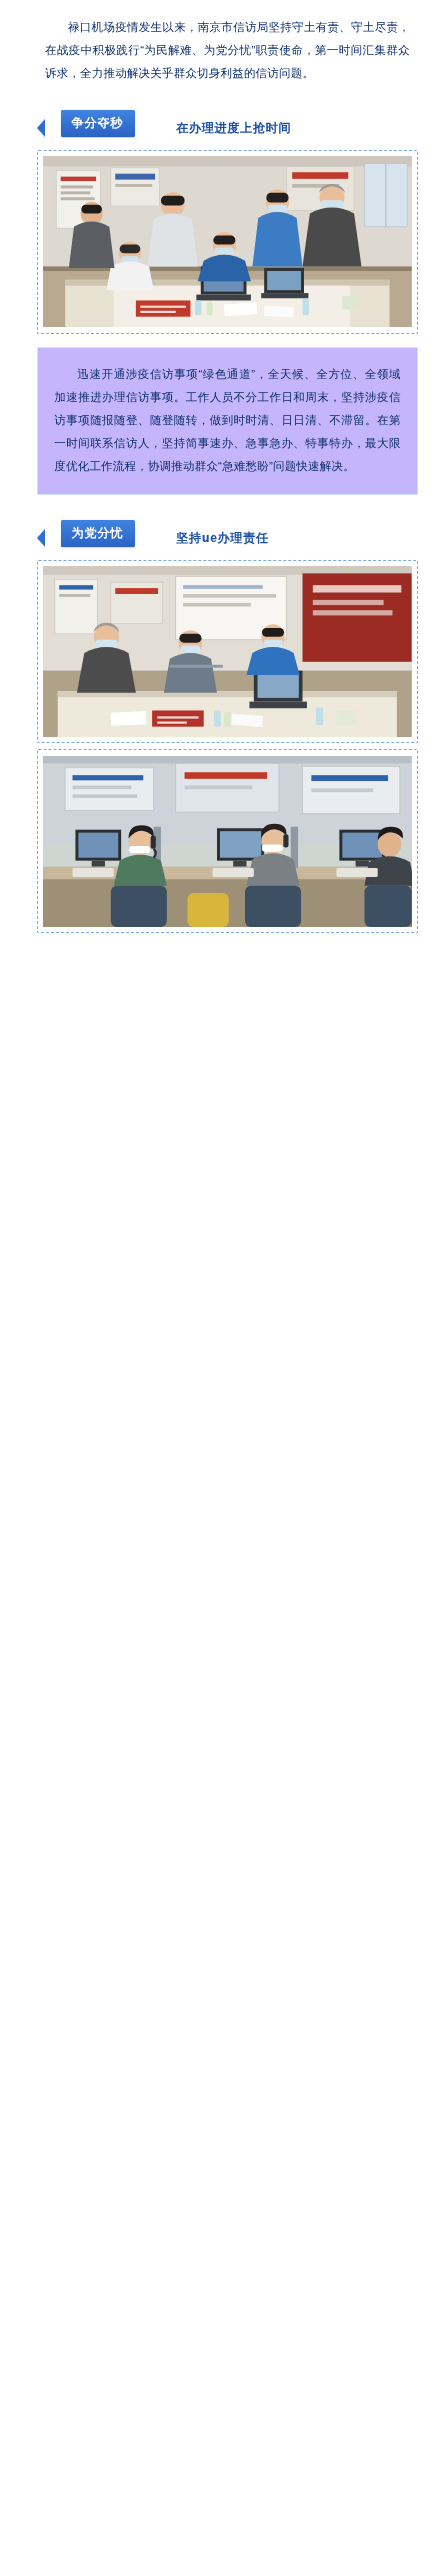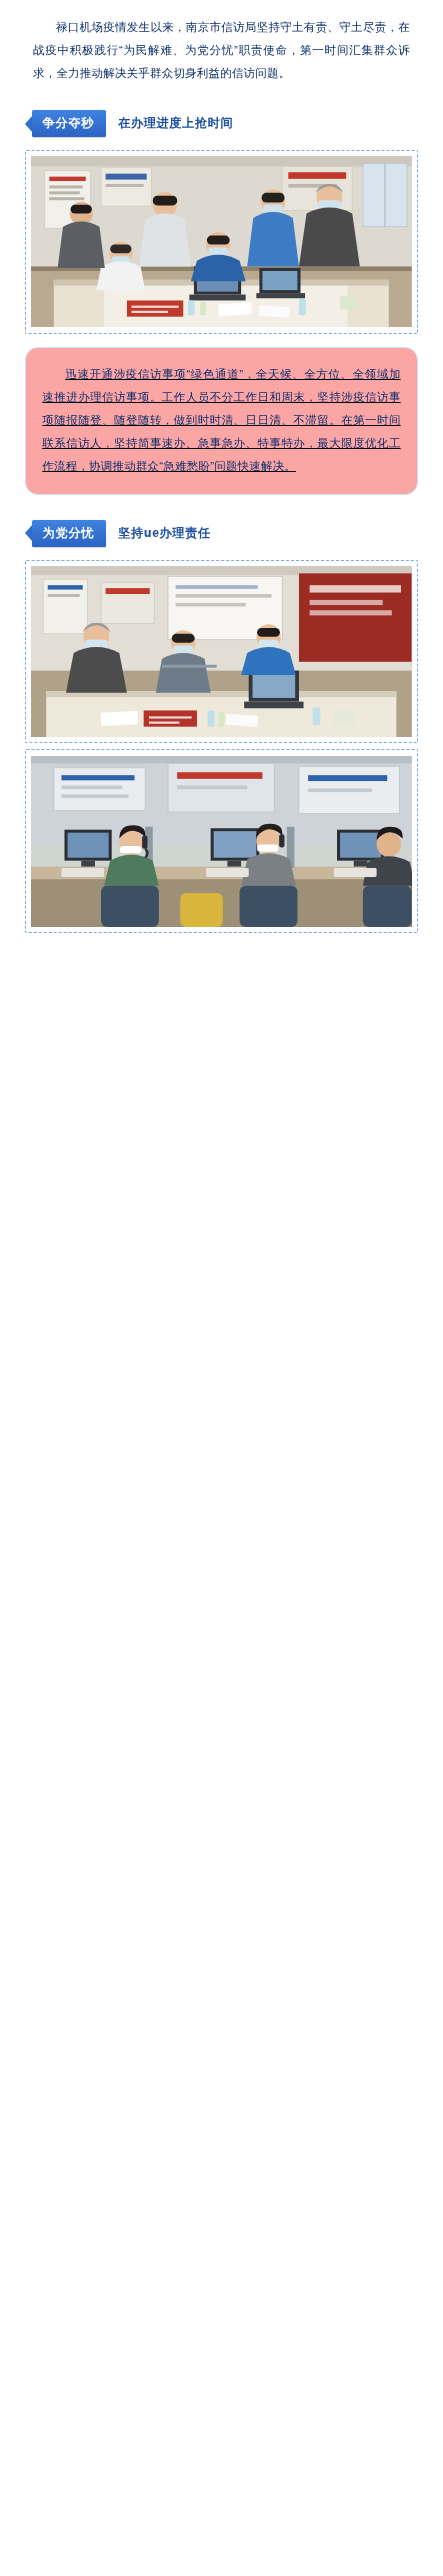--- a/index.html
+++ b/index.html
@@ -4,43 +4,43 @@
 <style>
   * { box-sizing: border-box; margin: 0; padding: 0; }
   body {
     width: 443px;
     background: #ffffff;
     font-family: "Liberation Sans", "DejaVu Sans", sans-serif;
   }
   .page {
     width: 443px;
     position: relative;
-    padding: 0 0 30px 0;
+    padding: 0 0 30px 12px;
   }
 
   
   .intro-wrap {
     padding: 16.3px 33px 0 33px;
   }
   .intro-text {
     font-size: 11.5px;
     line-height: 23px;
     color: #0b2d6b;
     text-align: justify;
     text-indent: 2em;
     letter-spacing: 0.2px;
   }
 
   
   .section-head {
     margin: 25px 0 13.3px 0;
     padding: 0 25px;
     display: flex;
-    align-items: center;
-    gap: 0px;
+    align-items: flex-end;
+    gap: 17px;
   }
   .head-bar-left {
     width: 0;
     height: 0;
     border-top: 9.6px solid transparent;
     border-bottom: 9.6px solid transparent;
     border-right: 8.1px solid #2f6fd0;
     margin-right: -0.7px;
   }
   .head-ribbon {
@@ -51,21 +51,21 @@
     letter-spacing: 0.7px;
     padding: 4.4px 12px 5.2px 10.3px;
     border-radius: 1.5px;
     white-space: nowrap;
     box-shadow: 0 0.7px 1.5px rgba(0,0,0,0.18);
   }
   .head-sub {
     color: #1d4fa3;
     font-size: 12.2px;
     font-weight: bold;
-    margin-left: 12px;
+    margin-left: 24px;
     letter-spacing: 0.6px;
     white-space: nowrap;
   }
 
   
   .photo-frame {
     margin: 6px 25px 0 25px;
     border: 1.5px dashed #7aa8e8;
     padding: 5.2px;
     border-radius: 1.5px;
@@ -76,25 +76,24 @@
     width: 100%;
     height: 171px;
     overflow: hidden;
     background: #cfd6d2;
   }
   .photo svg { display: block; width: 100%; height: 100%; }
 
   
   .body-card {
     margin: 13.3px 25px 0 25px;
-    background: #fca5a5;
+    background: #c4b5fd;
     border: 0.7px solid #cfe0f7;
-    border-radius: 13px;
+    border-radius: 1px;
     padding: 15px 16.3px 16.3px 16.3px;
-    text-decoration: underline;
   }
   .body-text {
     font-size: 11.5px;
     line-height: 23px;
     color: #0b2d6b;
     text-align: justify;
     text-indent: 2em;
     letter-spacing: 0.2px;
   }
 </style>

